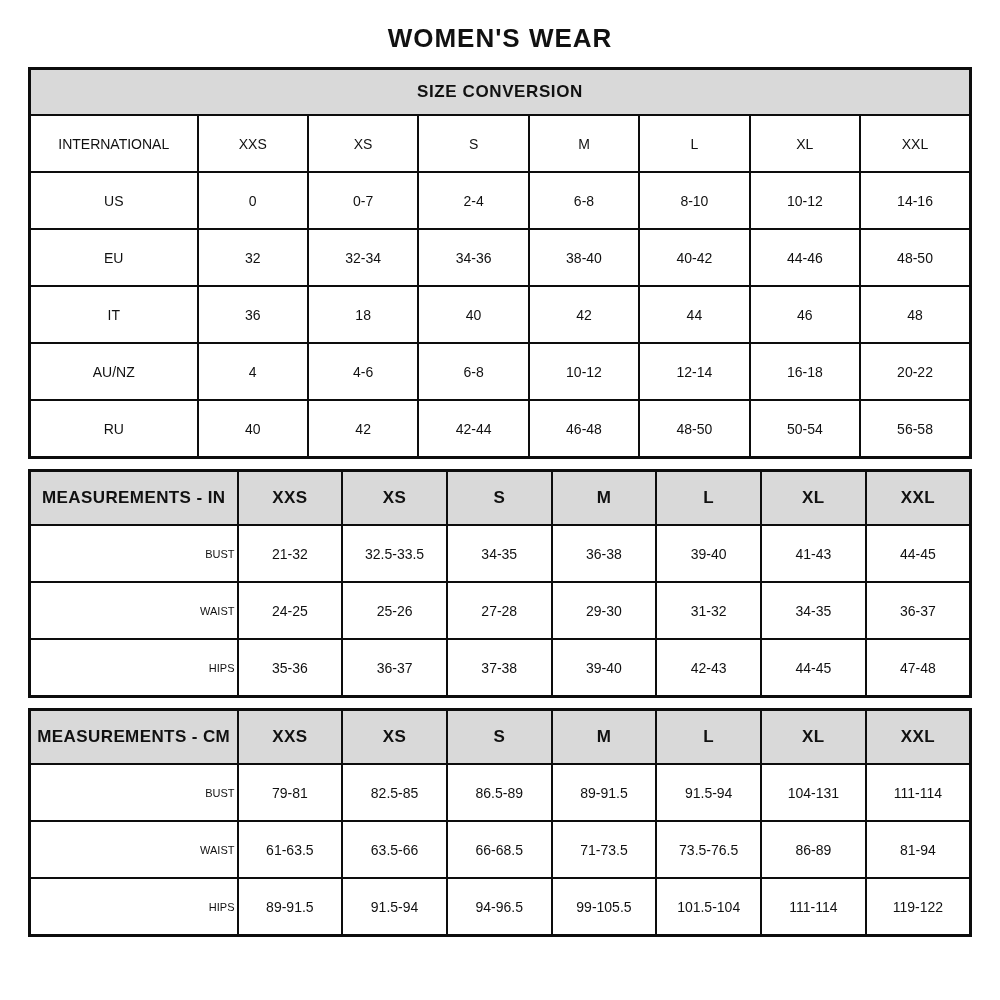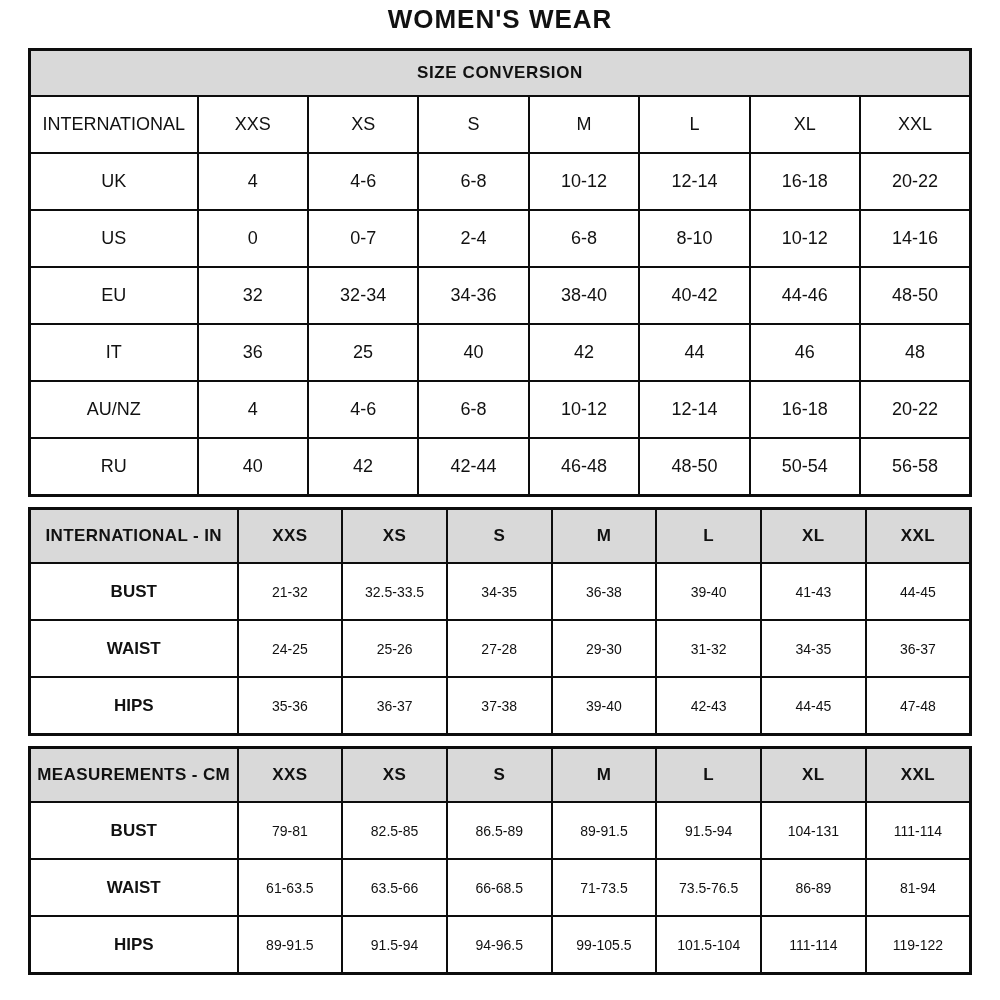--- a/index.html
+++ b/index.html
@@ -2,21 +2,21 @@
 <html><head>
 <meta charset="utf-8">
 <style>
   html, body { margin:0; padding:0; background:#ffffff; }
   body {
     width:1000px; height:1000px;
     font-family:"Liberation Sans", sans-serif;
     color:#111111;
     overflow:hidden;
   }
-  .page { padding:4px 28px 0 28px; }
+  .page { padding:23px 28px 0 28px; }
   .title {
     margin:0 0 13px 0;
     text-align:center;
     font-size:26px;
     font-weight:700;
     letter-spacing:1px;
   }
   table {
     border-collapse:collapse;
     table-layout:fixed;
@@ -34,32 +34,32 @@
   }
   
   .t1 col.c-label { width:168px; }
   .t1 .caption-cell {
     background:#d9d9d9;
     height:44px;
     font-size:17px;
     font-weight:700;
     letter-spacing:0.6px;
   }
-  .t1 td { height:55px; font-size:18px; font-weight:400; }
+  .t1 td { height:55px; font-size:14px; font-weight:400; }
   
   .tm col.c-label { width:208px; }
   .tm .hdr td {
     background:#d9d9d9;
     height:52px;
     font-size:17px;
     font-weight:700;
     letter-spacing:0.4px;
   }
   .tm td { height:55px; }
-  .tm td.rlabel { font-size:17px; font-weight:700; }
+  .tm td.rlabel { font-size:11px; font-weight:400;text-align:right; }
   .tm td.val { font-size:14px; font-weight:400; }
 </style>
 </head>
 <body>
 
 <div class="page">
 
   <h1 class="title">WOMEN'S WEAR</h1>
 
   <table class="t1">
@@ -75,30 +75,20 @@
       <td>INTERNATIONAL</td>
       <td>XXS</td>
       <td>XS</td>
       <td>S</td>
       <td>M</td>
       <td>L</td>
       <td>XL</td>
       <td>XXL</td>
     </tr>
     <tr>
-      <td>UK</td>
-      <td>4</td>
-      <td>4-6</td>
-      <td>6-8</td>
-      <td>10-12</td>
-      <td>12-14</td>
-      <td>16-18</td>
-      <td>20-22</td>
-    </tr>
-    <tr>
       <td>US</td>
       <td>0</td>
       <td>0-7</td>
       <td>2-4</td>
       <td>6-8</td>
       <td>8-10</td>
       <td>10-12</td>
       <td>14-16</td>
     </tr>
     <tr>
@@ -107,21 +97,21 @@
       <td>32-34</td>
       <td>34-36</td>
       <td>38-40</td>
       <td>40-42</td>
       <td>44-46</td>
       <td>48-50</td>
     </tr>
     <tr>
       <td>IT</td>
       <td>36</td>
-      <td>25</td>
+      <td>18</td>
       <td>40</td>
       <td>42</td>
       <td>44</td>
       <td>46</td>
       <td>48</td>
     </tr>
     <tr>
       <td>AU/NZ</td>
       <td>4</td>
       <td>4-6</td>
@@ -144,21 +134,21 @@
   </tbody>
     </table>
 
   <table class="tm">
     <colgroup>
         <col class="c-label">
         <col span="7">
       </colgroup>
     <tbody>
         <tr class="hdr">
-      <td>INTERNATIONAL - IN</td>
+      <td>MEASUREMENTS - IN</td>
       <td>XXS</td>
       <td>XS</td>
       <td>S</td>
       <td>M</td>
       <td>L</td>
       <td>XL</td>
       <td>XXL</td>
     </tr>
     <tr>
       <td class="rlabel">BUST</td>

